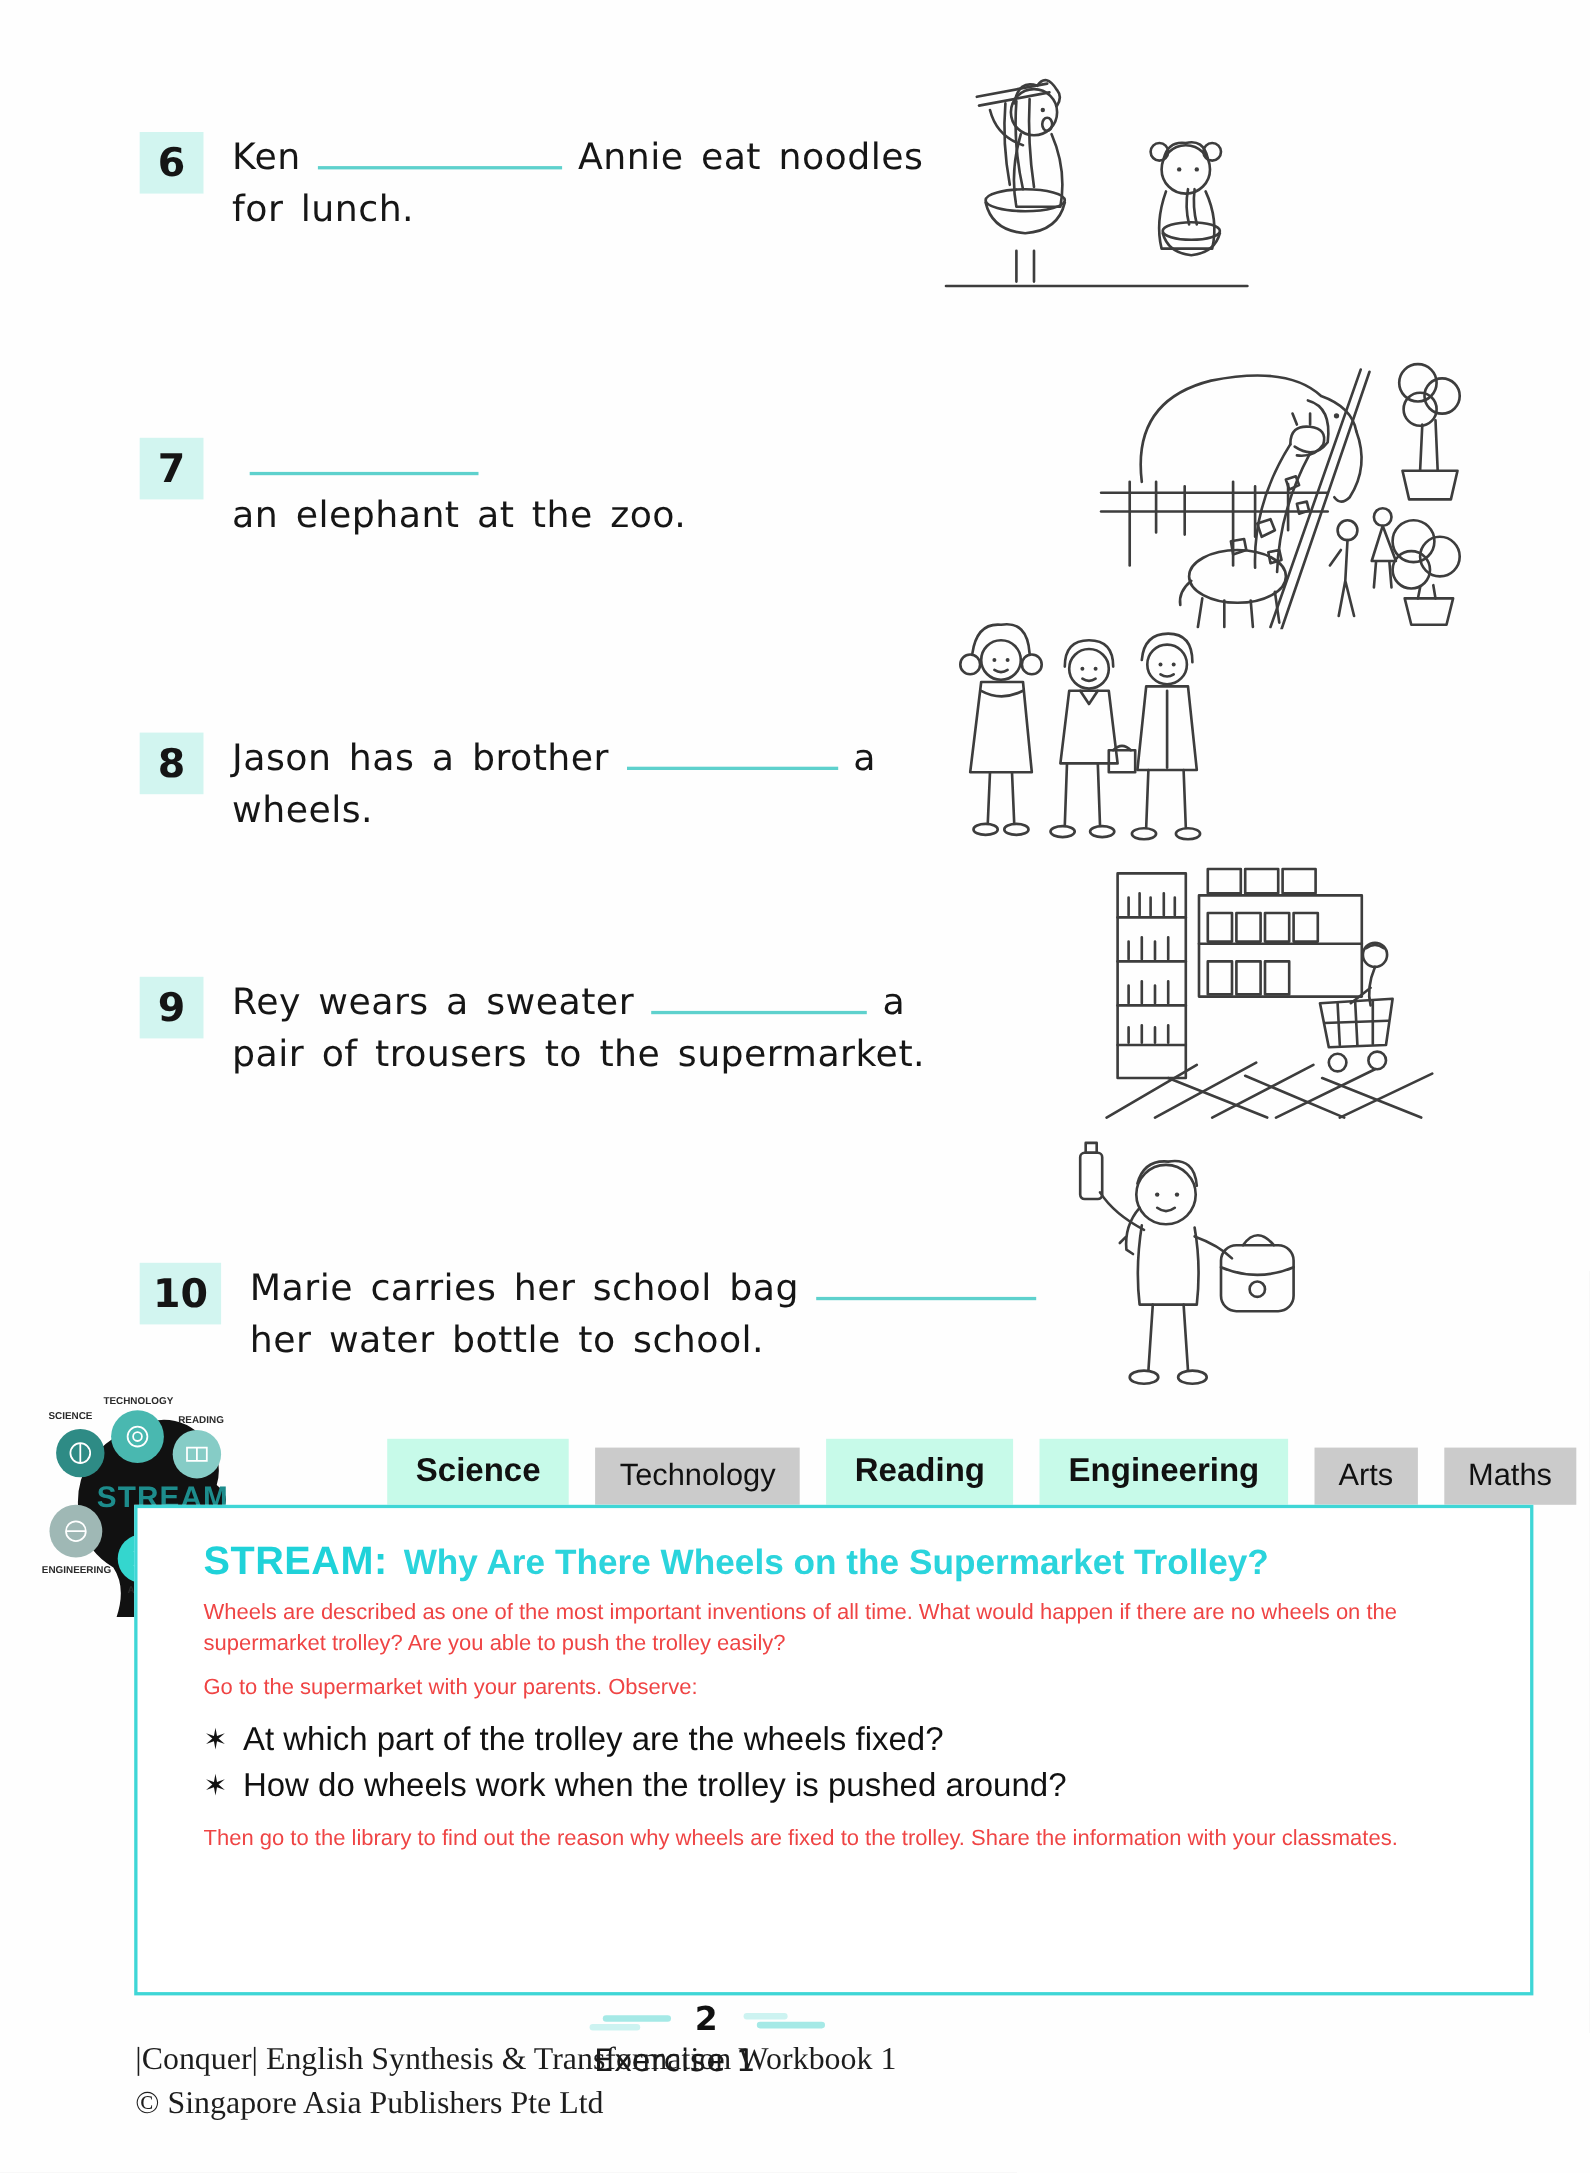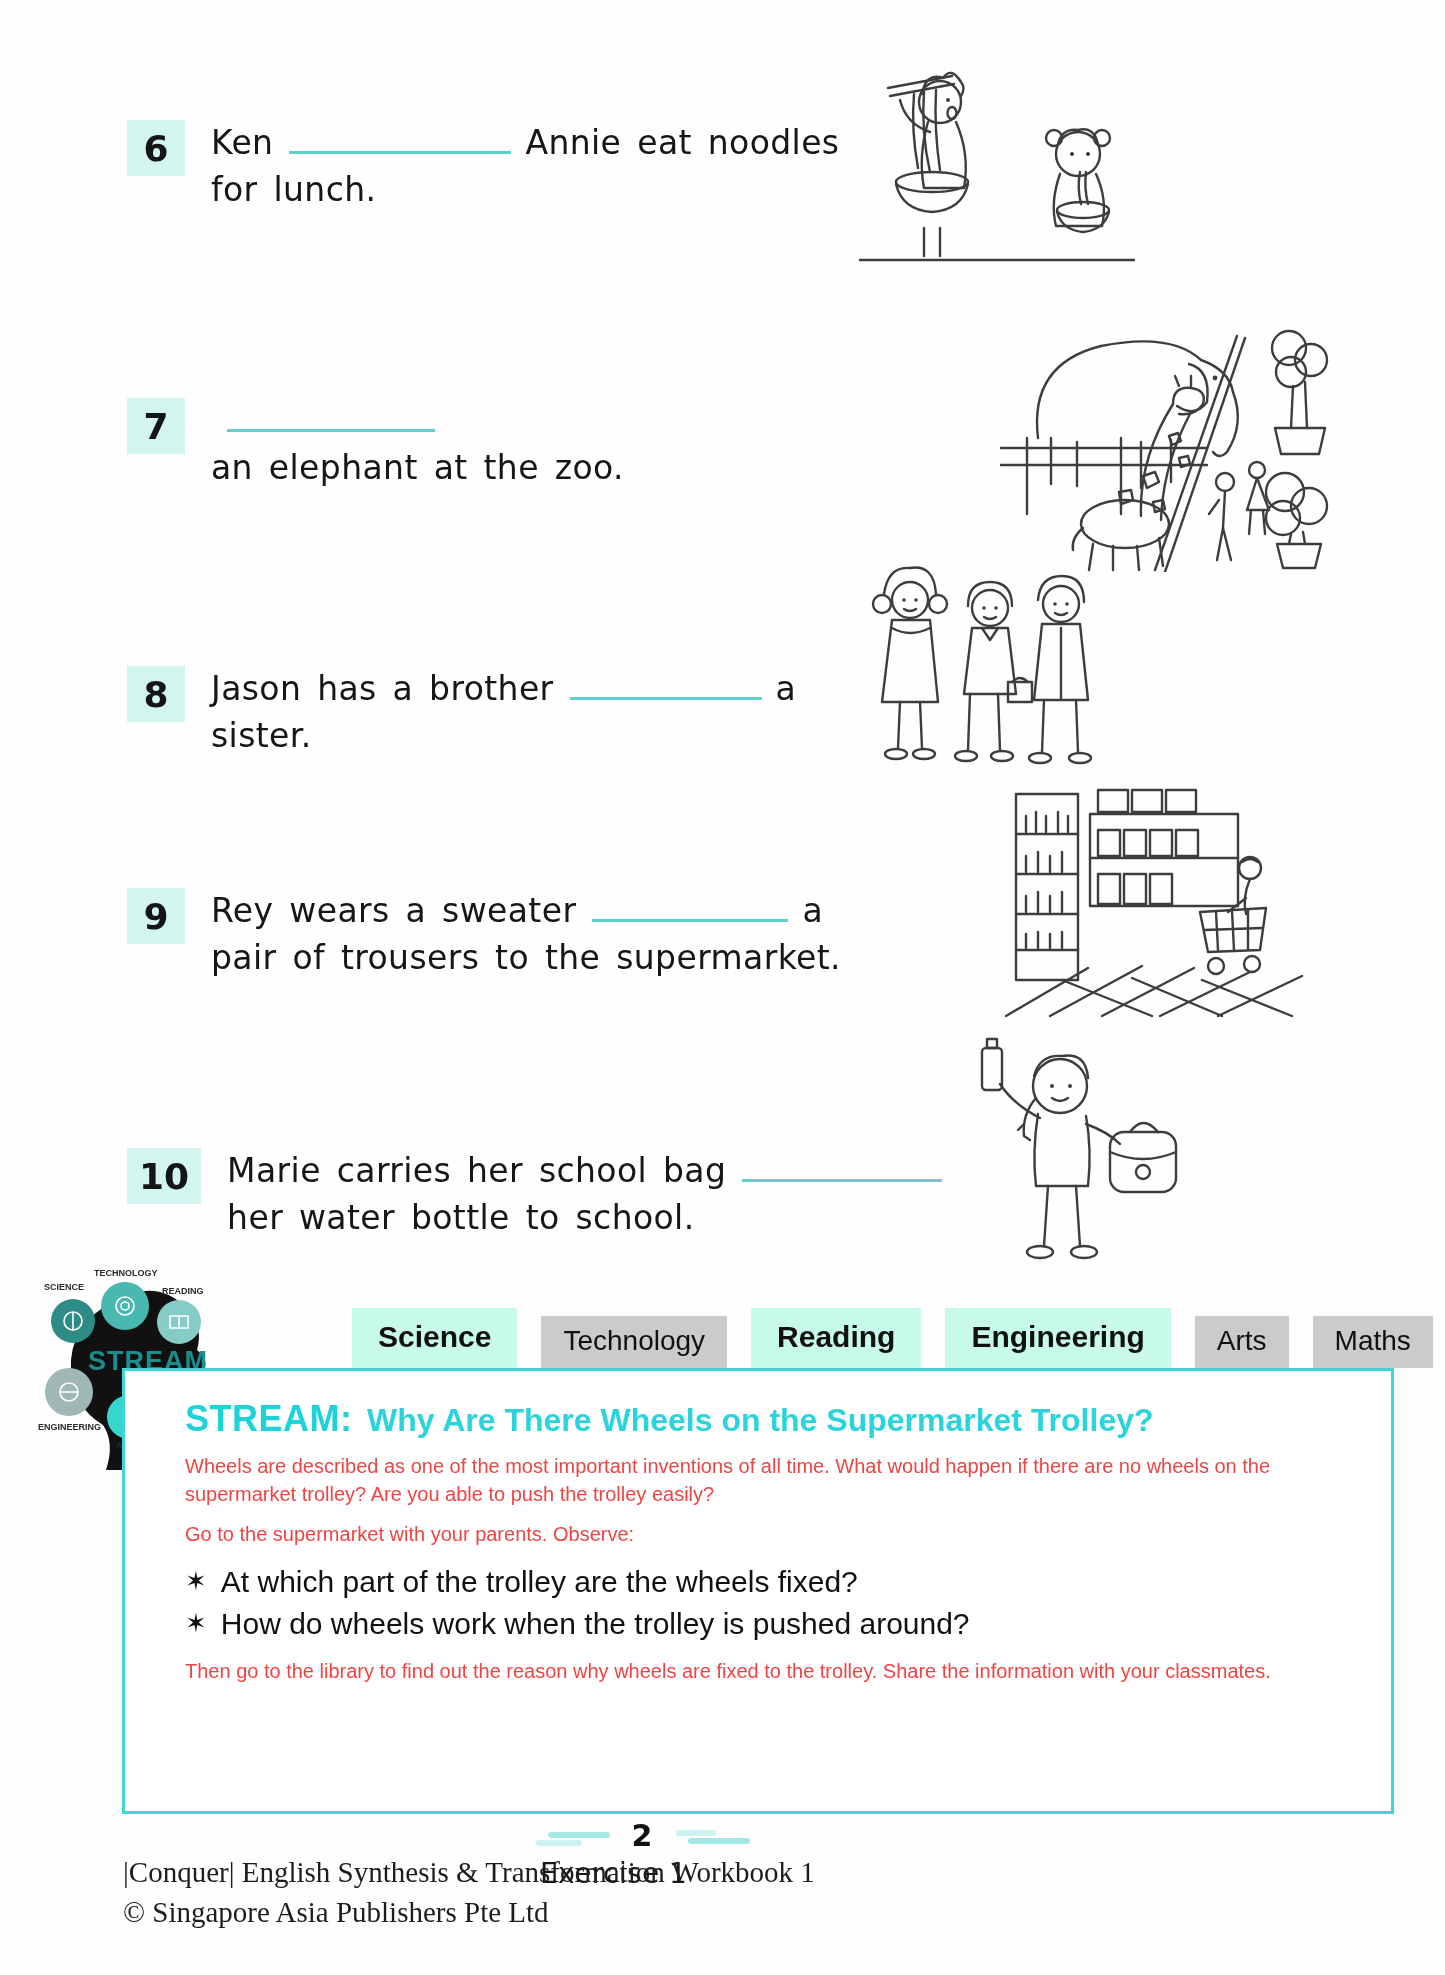--- a/index.html
+++ b/index.html
@@ -157,21 +157,21 @@
         <circle cx="264" cy="194" r="8"></circle>
         <path d="M264 202 L254 234 L276 234 Z M258 234 L256 258 M270 234 L272 258"></path>
       </g>
     </svg>
   </div>
 
   <div class="question" style="top:666px;">
     <div class="qnum">8</div>
     <div class="qtext">
       <span>Jason has a brother</span><span class="blank b8"></span><span>a</span><br>
-      <span>sister.</span>
+      <span>wheels.</span>
     </div>
   </div>
   <div class="illus" style="left:852px; top:550px; width:274px; height:244px;">
     <svg viewBox="0 0 274 244">
       <g class="sketch">
         <path d="M32 44 Q36 16 58 18 Q82 14 84 44"></path>
         <circle cx="30" cy="54" r="9"></circle>
           <circle cx="86" cy="54" r="9"></circle>
         <circle cx="58" cy="50" r="18"></circle>
         <circle class="sketch-fill" cx="52" cy="50" r="1.8"></circle>

